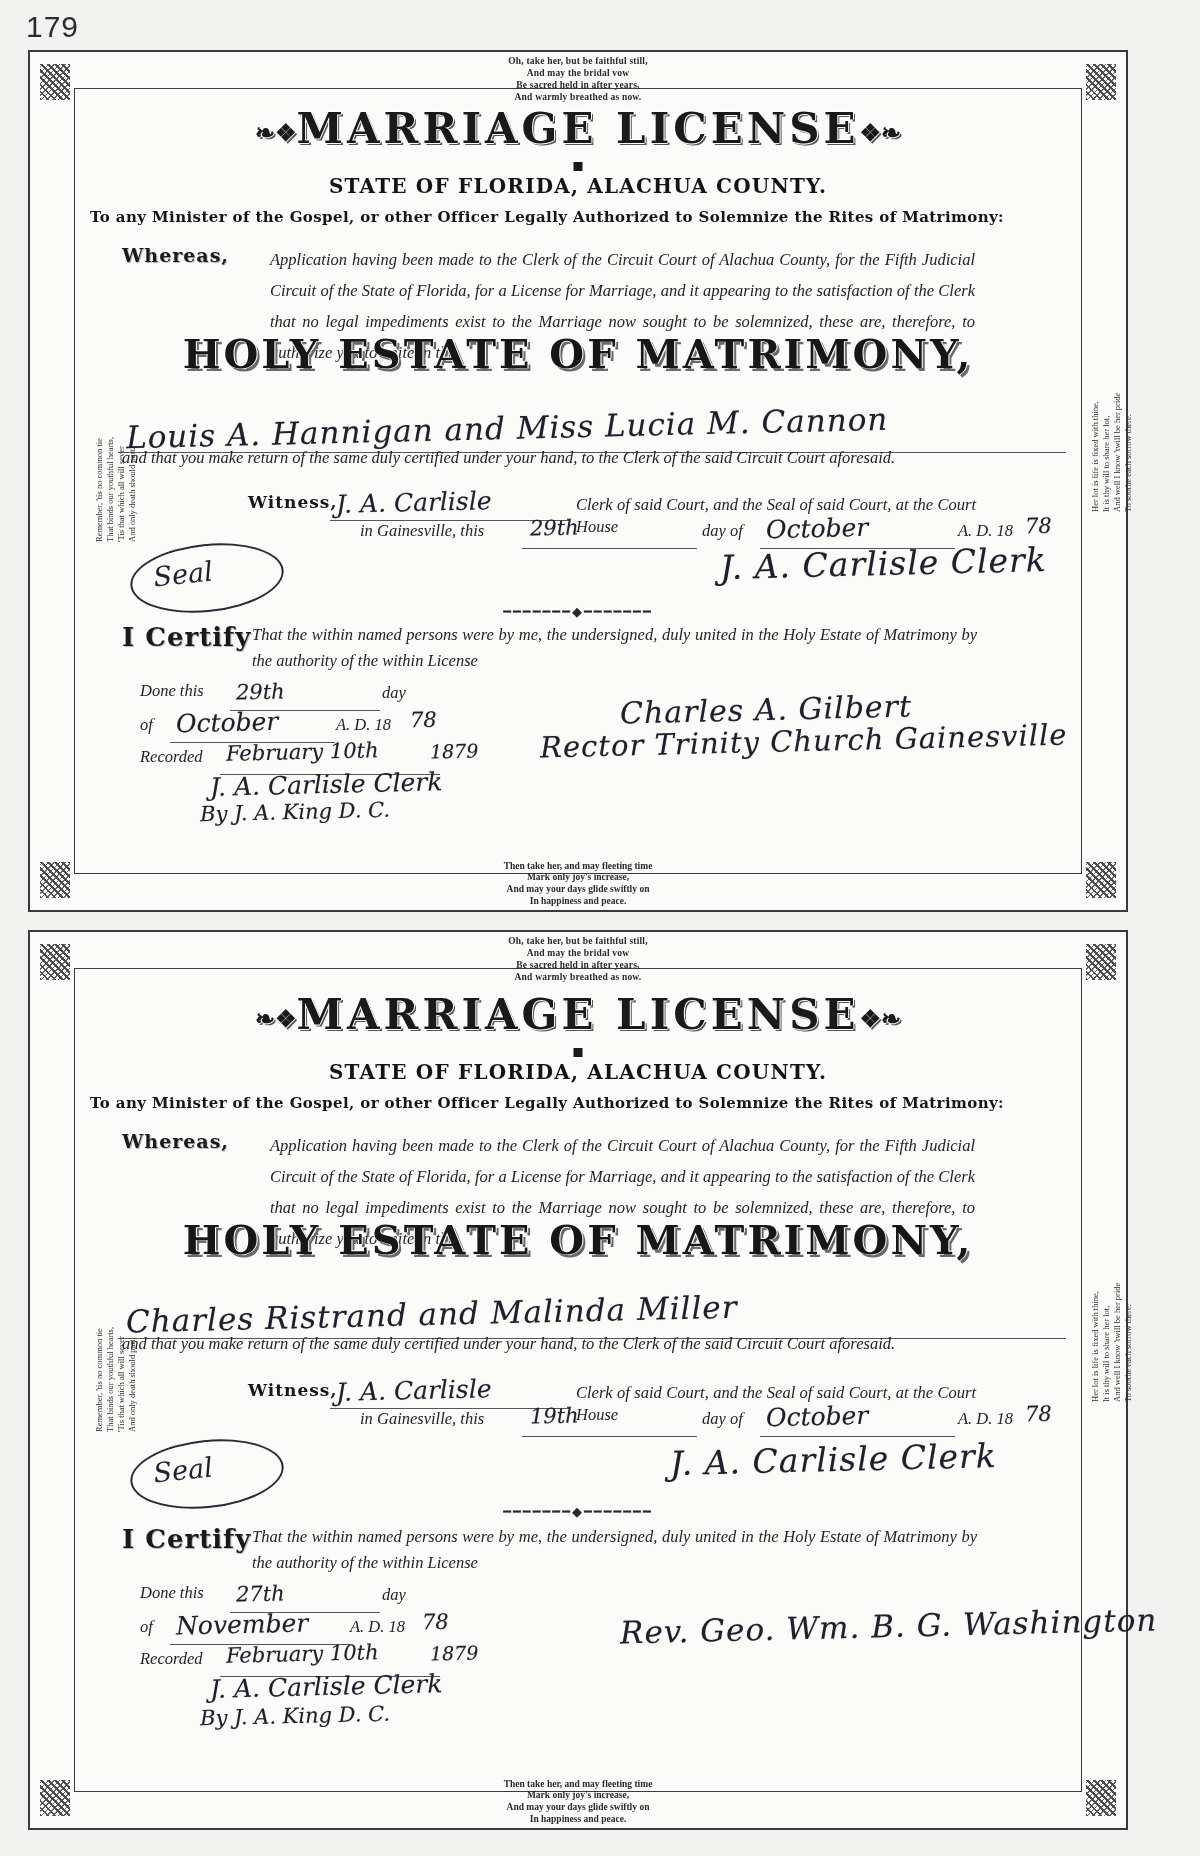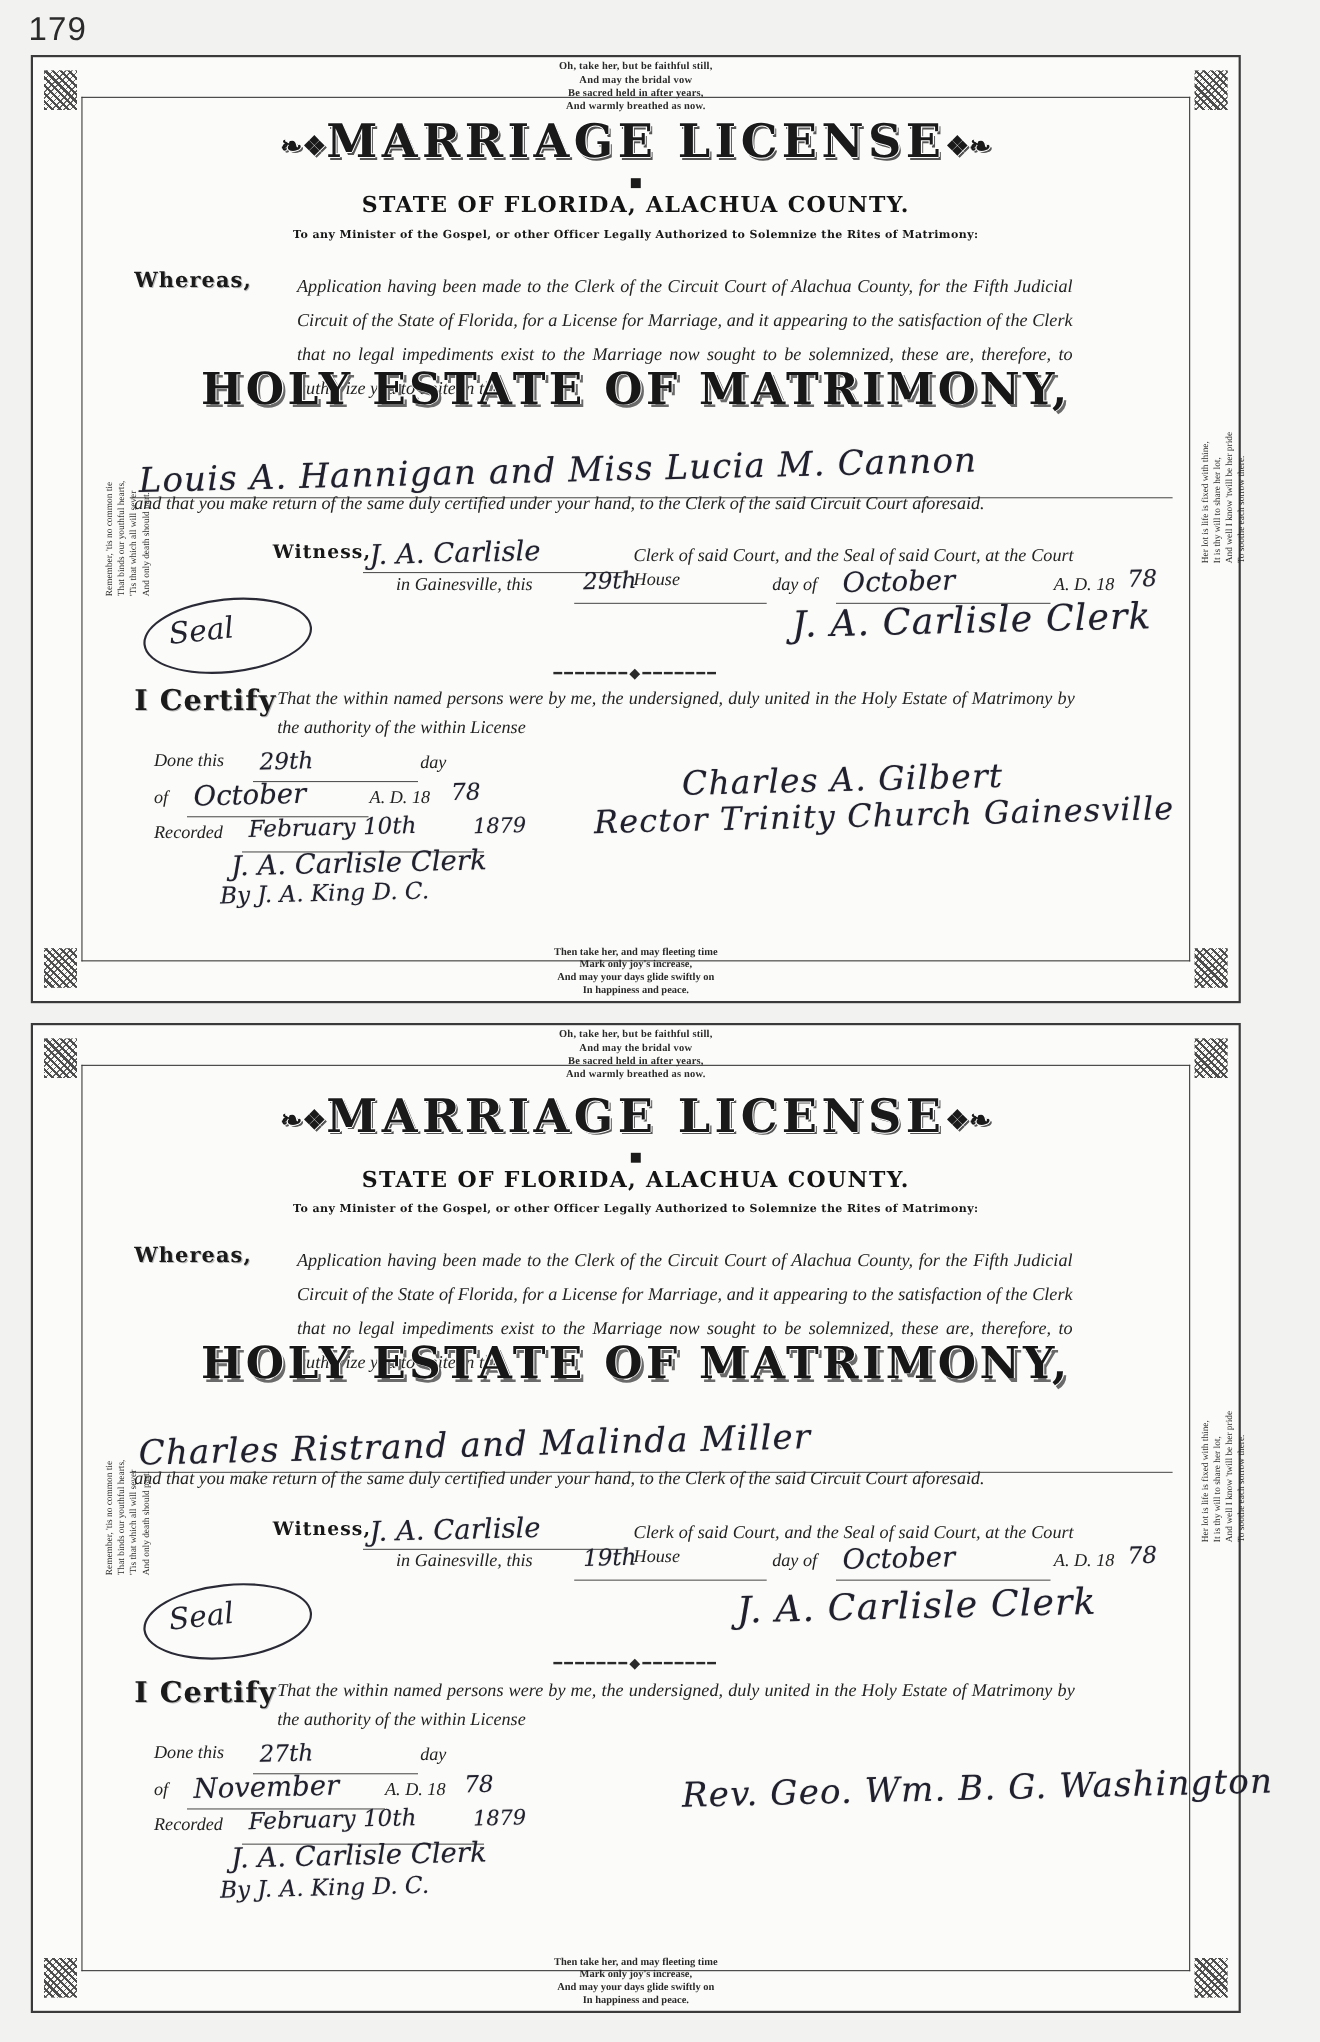--- a/index.html
+++ b/index.html
@@ -87,23 +87,23 @@
   .state-line{
     position:absolute;left:0;right:0;text-align:center;
     font-family:"DejaVu Serif", serif;font-weight:bold;
     font-size:20px;letter-spacing:1.2px;color:#141414;
   }
   .divider-dot{
     position:absolute;left:50%;transform:translateX(-50%);
     width:9px;height:9px;background:#1a1a1a;
   }
   .minister-line{
-    position:absolute;left:60px;right:60px;text-align:center;
+    position:absolute;left:60px;right:60px;text-align:left;
     font-family:"DejaVu Serif", serif;
-    font-size:10px;font-weight:bold;color:#161616;
+    font-size:15px;font-weight:bold;color:#161616;
     letter-spacing:.4px;
   }
 
   .whereas{
     position:absolute;
     font-family:"DejaVu Serif", serif;
     font-weight:bold;font-size:19px;color:#1a1a1a;
     letter-spacing:1px;
     text-shadow:1px 1px 0 #bbb;
   }

